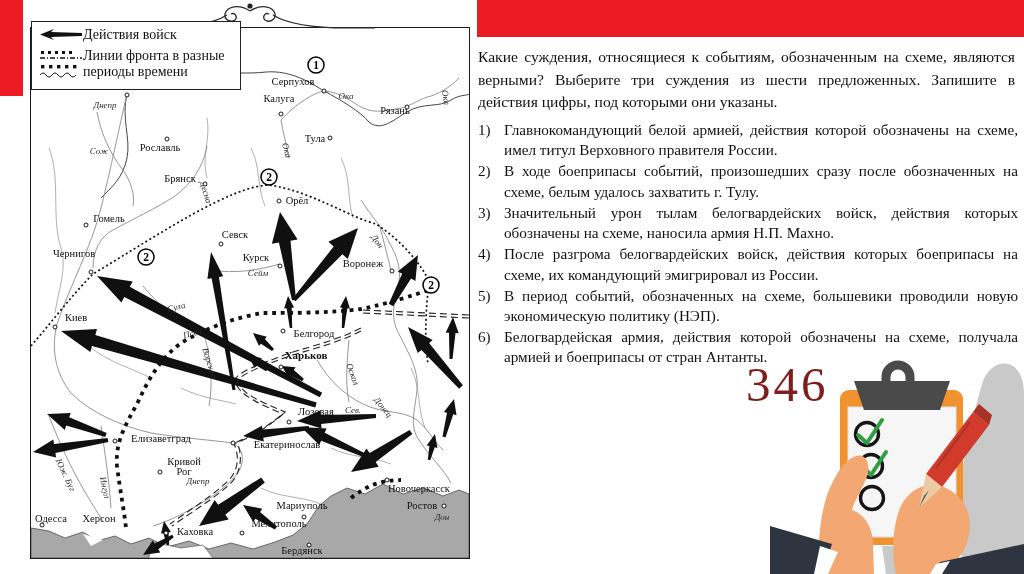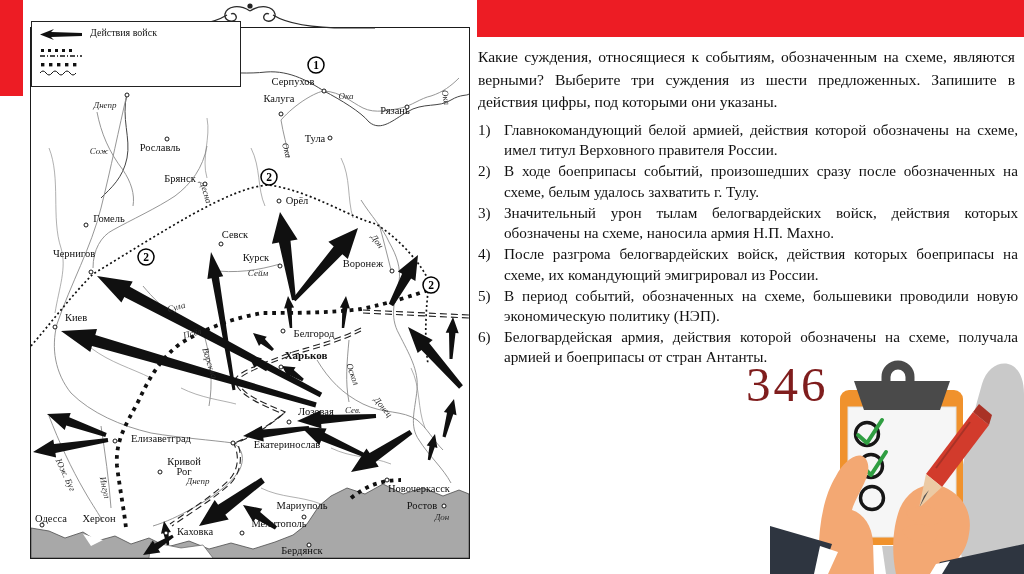--- a/index.html
+++ b/index.html
@@ -6,21 +6,21 @@
   body{width:1024px;height:574px;position:relative;overflow:hidden;background:#fff;
        font-family:"Liberation Serif",serif;color:#111}
   .banner{position:absolute;left:0;top:0;width:1024px;height:37px;background:var(--red)}
   .corner{position:absolute;left:0;top:0;width:24px;height:96px;background:var(--red)}
   .panel{position:absolute;left:23px;top:0;width:454px;height:574px;background:#fff;z-index:2}
   .ornament{position:absolute;left:100px;top:1px;width:254px;height:28px;z-index:1}
   .frame{position:absolute;left:7px;top:27px;width:438px;height:530px;border:1.4px solid #1a1a1a;background:#fff}
   .frame svg.map{position:absolute;left:0;top:0;width:100%;height:100%}
   .legend{position:absolute;left:8px;top:21px;width:210px;border:1px solid #222;background:#fff;z-index:3;
           padding:5px 6px 4px 7px;box-sizing:border-box}
-  .legend-row{display:flex;align-items:flex-start;gap:7px;font-size:10px;line-height:1.18;margin-bottom:2px}
+  .legend-row{display:flex;align-items:flex-start;font-size:14px;line-height:1.18;margin-bottom:2px}
   .legend-row .glyph{flex:0 0 44px;padding-top:1px}
   .question{position:absolute;left:478px;top:46px;width:537px;font-size:15.6px;line-height:1.45;
             text-align:justify;z-index:2}
   .statements{position:absolute;left:478px;top:120px;width:540px;font-size:15.2px;line-height:1.33;z-index:2}
   .stmt{display:flex;gap:5px;margin-bottom:1px}
   .stmt .num{flex:0 0 21px}
   .stmt .txt{flex:1;text-align:justify}
   .answer{position:absolute;left:746px;top:356px;font-size:49px;letter-spacing:3px;color:#7f1d1d;z-index:3}
   .illus{position:absolute;left:770px;top:350px;width:254px;height:224px;z-index:1}
   
@@ -237,20 +237,21 @@
           <g fill="#111">
             <rect x="2" y="16" width="3.4" height="3.4"></rect>
               <rect x="10" y="16" width="3.4" height="3.4"></rect>
               <rect x="18" y="16" width="3.4" height="3.4"></rect>
               <rect x="26" y="16" width="3.4" height="3.4"></rect>
               <rect x="34" y="16" width="3.4" height="3.4"></rect>
           </g>
           <path d="M1,26 q3,-4 6,0 q3,4 6,0 q3,-4 6,0 q3,4 6,0 q3,-4 6,0 q3,4 6,0" stroke="#111" stroke-width="1" fill="none"></path>
         </svg>
       </span>
+      <span>Линии фронта в разные периоды времени</span>
     </div>
   </div>
 </div>
 
 <div class="question">Какие суждения, относящиеся к событиям, обозначенным на схеме, являются верными? Выберите три суждения из шести предложенных. Запишите в действия цифры, под которыми они указаны.</div>
 
 <div class="statements">
     <div class="stmt">
       <span class="num">1)</span>
       <span class="txt">Главнокомандующий белой армией, действия которой обозначены на схеме, имел титул Верховного правителя России.</span>

